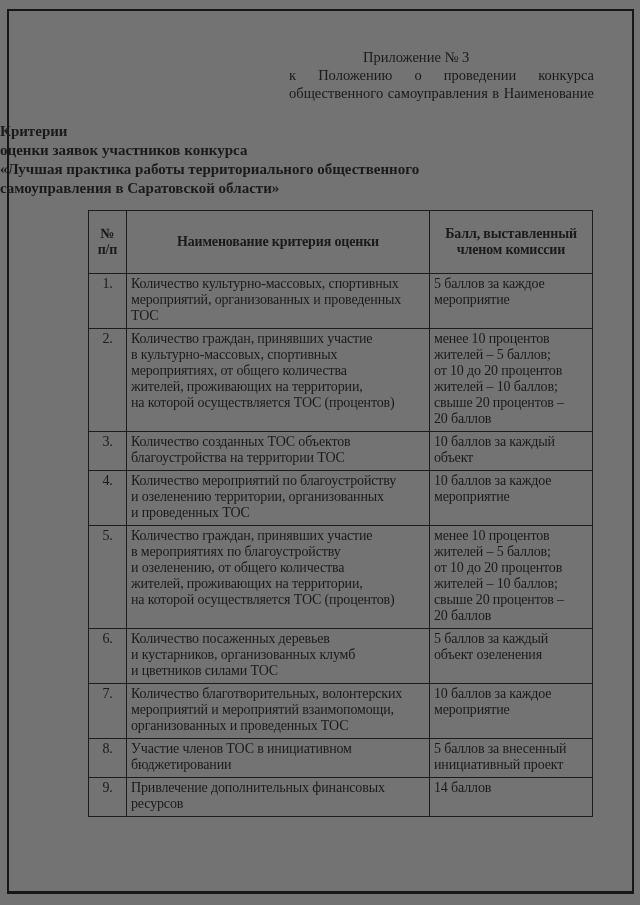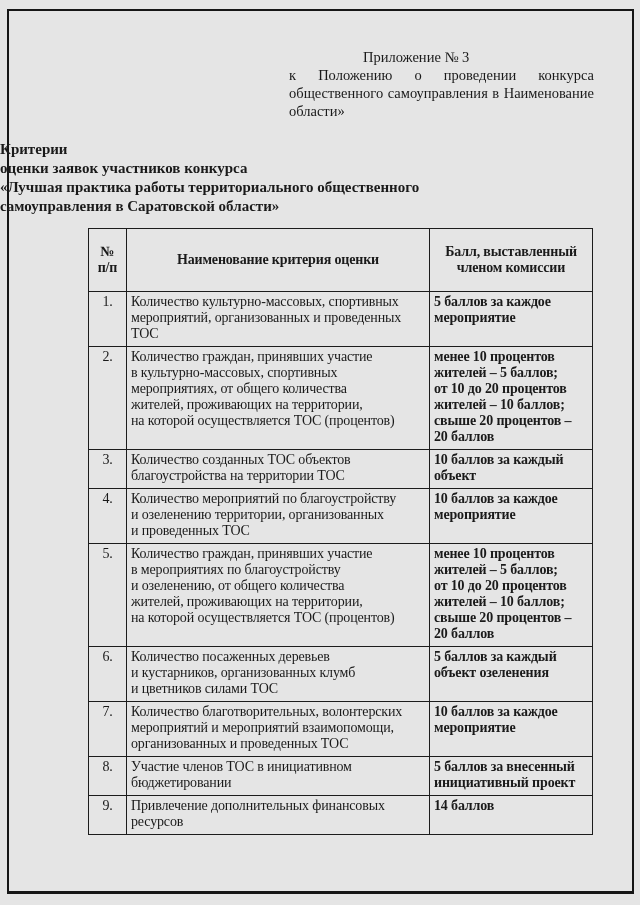--- a/index.html
+++ b/index.html
@@ -5,21 +5,21 @@
   html, body {
     margin: 0;
     padding: 0;
     background: #ffffff;
   }
   .page {
     position: relative;
     width: 640px;
     height: 905px;
     margin: 0 auto;
-    background: #e5e5e5;
+    background: #737373;
     color: #1a1a1a;
     font-family: "Liberation Serif", "DejaVu Serif", serif;
     overflow: hidden;
   }
   .scan-frame {
     position: absolute;
     top: 9px;
     left: 7px;
     right: 6px;
     bottom: 11px;
@@ -77,35 +77,34 @@
   }
   col.c-num { width: 38px; }
   col.c-criteria { width: 303px; }
   col.c-score { width: 163px; }
   table.criteria td {
     vertical-align: top;
     padding: 2px 4px 4px;
   }
   td.cell-num { text-align: center; }
   td.cell-criteria { padding-left: 10px; padding-right: 4px; }
-  td.cell-score { padding-left: 7px; padding-right: 3px; font-weight: bold; }
+  td.cell-score { padding-left: 7px; padding-right: 3px; }
 </style>
 </head>
 <body>
 
 <div class="page">
   <div class="scan-frame"></div>
 
   <div class="content">
 
     <div class="doc-header">
       <div class="line indent">Приложение № 3</div>
       <div class="line fill">к Положению о проведении конкурса</div>
       <div class="line fill">общественного самоуправления в Наименование</div>
-      <div class="line">области»</div>
     </div>
 
     <div class="doc-title">
       <div>Критерии</div>
       <div>оценки заявок участников конкурса</div>
       <div>«Лучшая практика работы территориального общественного</div>
       <div>самоуправления в Саратовской области»</div>
     </div>
 
     <table class="criteria">

